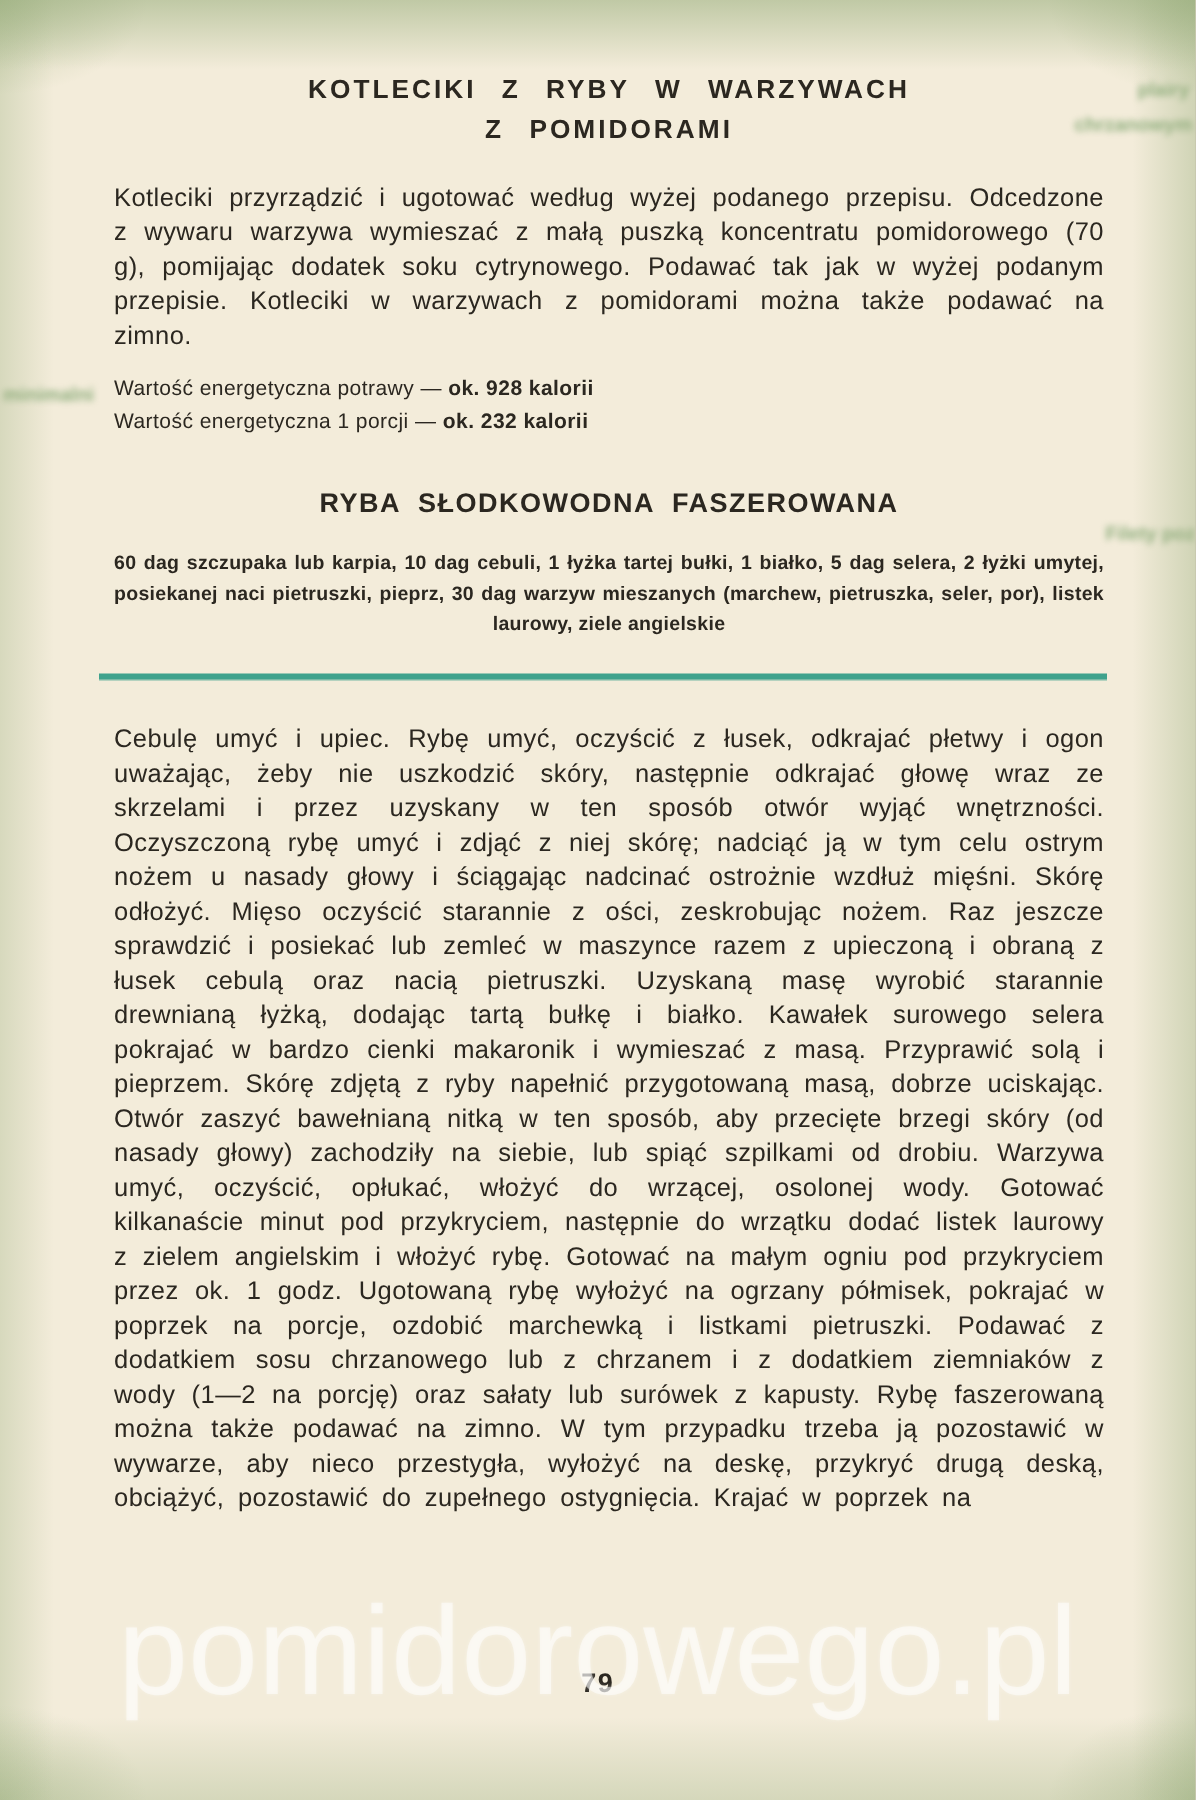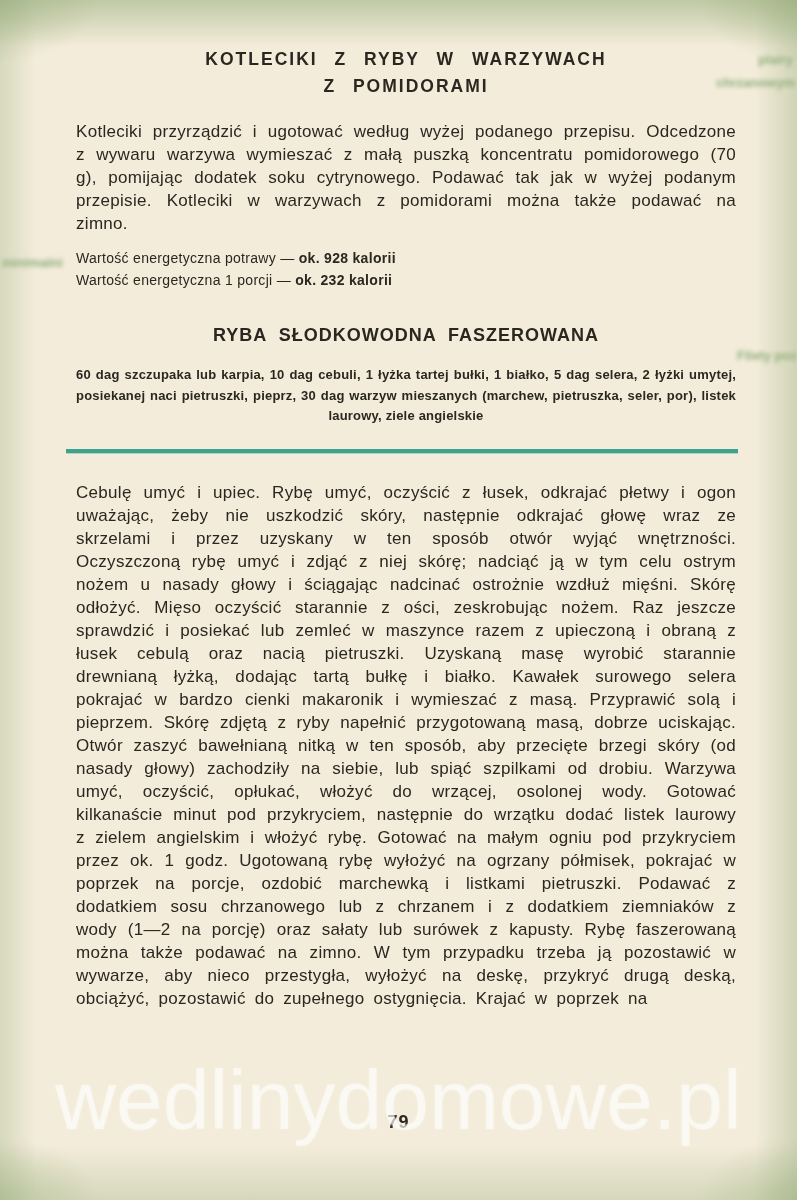--- a/index.html
+++ b/index.html
@@ -171,17 +171,17 @@
     <p class="ingredients">60 dag szczupaka lub karpia, 10 dag cebuli, 1 łyżka tartej bułki, 1 białko, 5 dag selera, 2 łyżki umytej, posiekanej naci pietruszki, pieprz, 30 dag warzyw mieszanych (marchew, pietruszka, seler, por), listek laurowy, ziele angielskie</p>
 
     <hr class="divider">
 
     <p class="body-text main-body">Cebulę umyć i upiec. Rybę umyć, oczyścić z łusek, odkrajać płetwy i ogon uważając, żeby nie uszkodzić skóry, następnie odkrajać głowę wraz ze skrzelami i przez uzyskany w ten sposób otwór wyjąć wnętrzności. Oczyszczoną rybę umyć i zdjąć z niej skórę; nadciąć ją w tym celu ostrym nożem u nasady głowy i ściągając nadcinać ostrożnie wzdłuż mięśni. Skórę odłożyć. Mięso oczyścić starannie z ości, zeskrobując nożem. Raz jeszcze sprawdzić i posiekać lub zemleć w maszynce razem z upieczoną i obraną z łusek cebulą oraz nacią pietruszki. Uzyskaną masę wyrobić starannie drewnianą łyżką, dodając tartą bułkę i białko. Kawałek surowego selera pokrajać w bardzo cienki makaronik i wymieszać z masą. Przyprawić solą i pieprzem. Skórę zdjętą z ryby napełnić przygotowaną masą, dobrze uciskając. Otwór zaszyć bawełnianą nitką w ten sposób, aby przecięte brzegi skóry (od nasady głowy) zachodziły na siebie, lub spiąć szpilkami od drobiu. Warzywa umyć, oczyścić, opłukać, włożyć do wrzącej, osolonej wody. Gotować kilkanaście minut pod przykryciem, następnie do wrzątku dodać listek laurowy z zielem angielskim i włożyć rybę. Gotować na małym ogniu pod przykryciem przez ok. 1 godz. Ugotowaną rybę wyłożyć na ogrzany półmisek, pokrajać w poprzek na porcje, ozdobić marchewką i listkami pietruszki. Podawać z dodatkiem sosu chrzanowego lub z chrzanem i z dodatkiem ziemniaków z wody (1—2 na porcję) oraz sałaty lub surówek z kapusty. Rybę faszerowaną można także podawać na zimno. W tym przypadku trzeba ją pozostawić w wywarze, aby nieco przestygła, wyłożyć na deskę, przykryć drugą deską, obciążyć, pozostawić do zupełnego ostygnięcia. Krajać w poprzek na</p>
 
   </div>
 
   <div class="page-number">79</div>
 
-  <div class="watermark">wedlinydomowe.pl</div>
+  <div class="watermark">pomidorowego.pl</div>
 
   <div class="edge-tint"></div>
 
 </div>
 
 </body></html>

